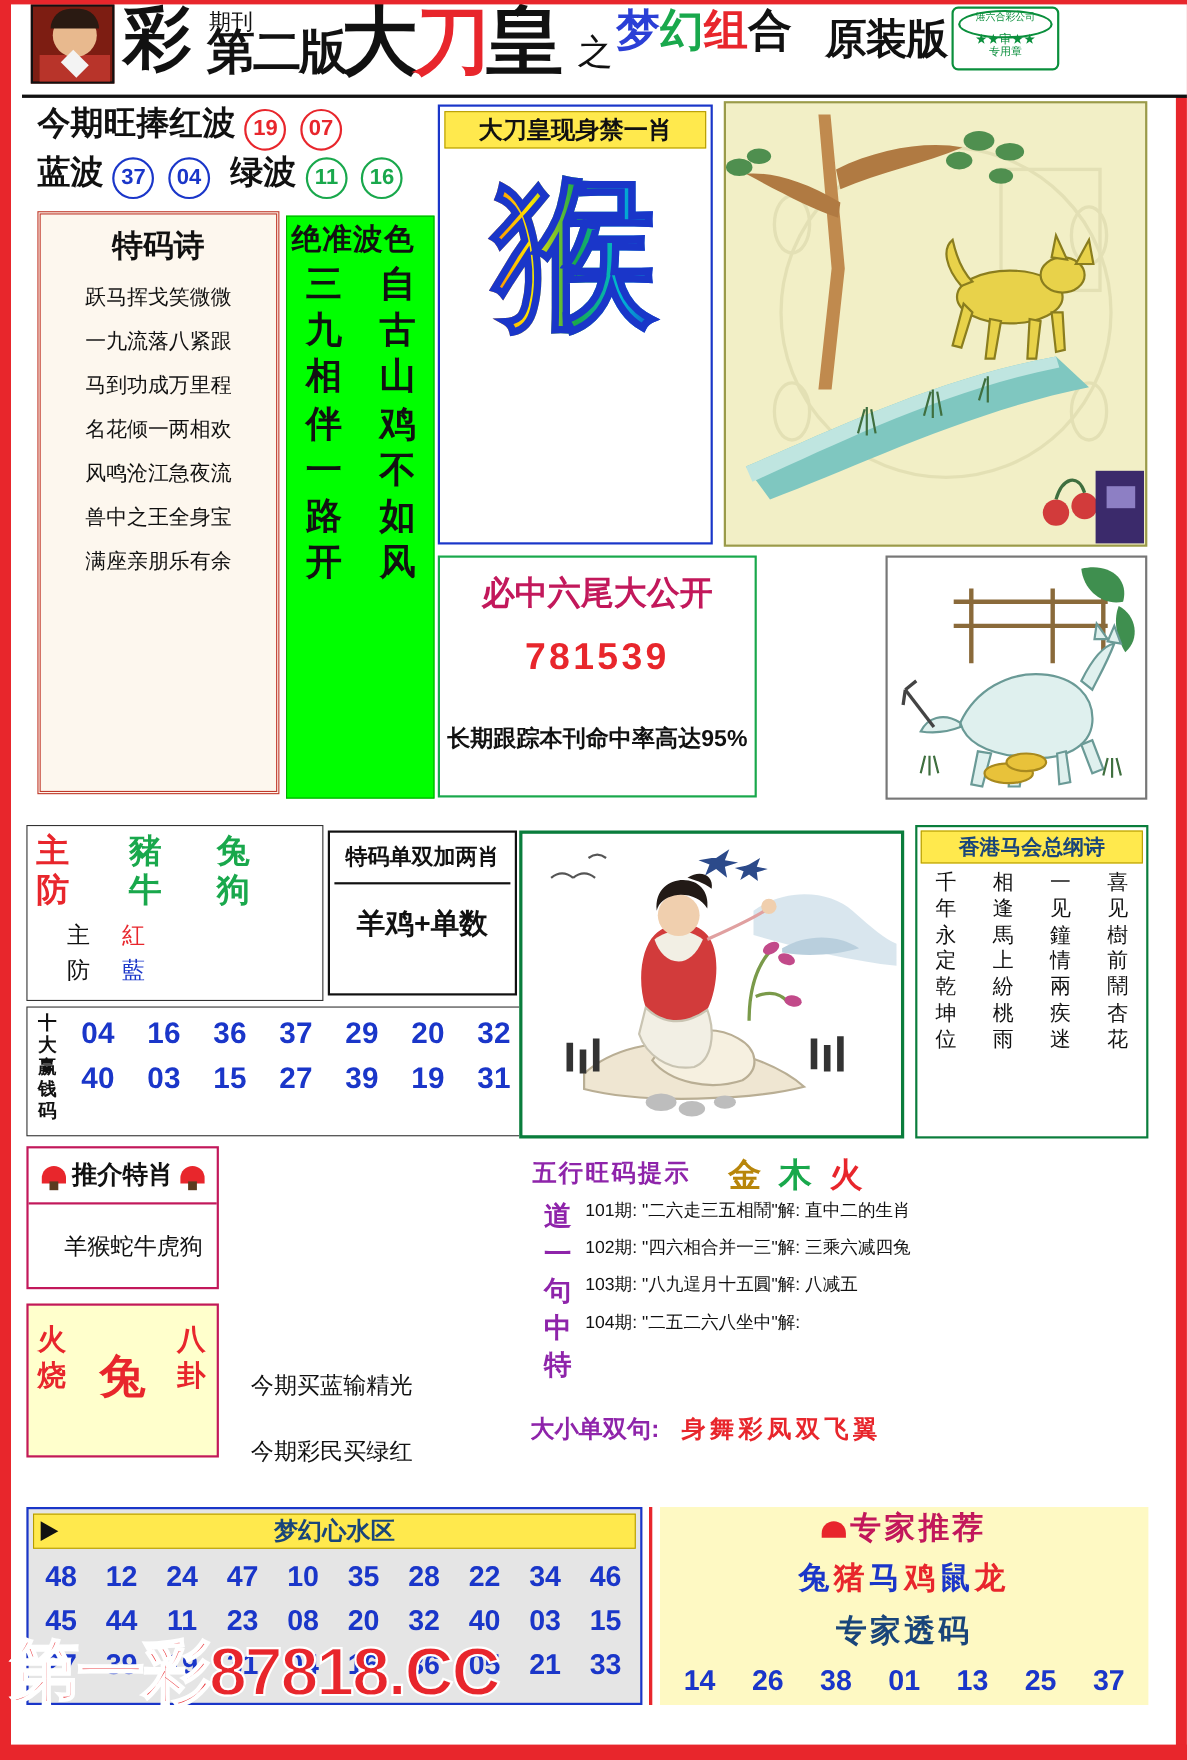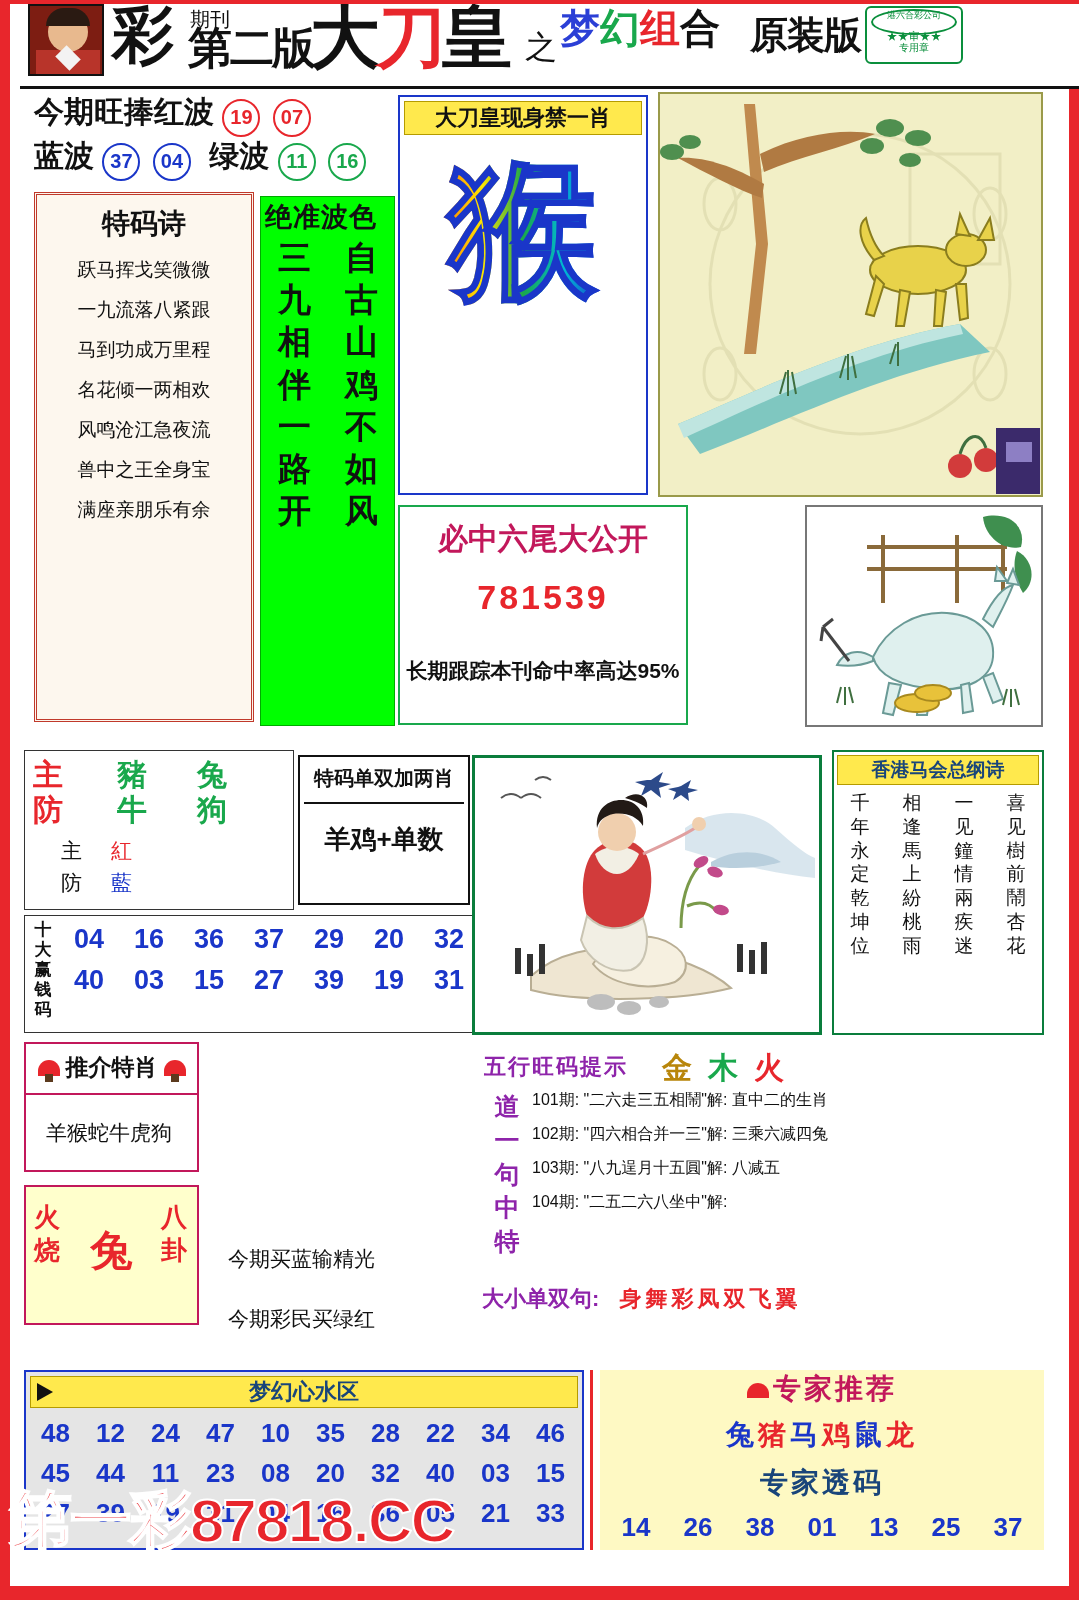--- a/index.html
+++ b/index.html
@@ -171,21 +171,21 @@
   
   .tuijie {
     position:absolute; left:14px; top:1042px; width:175px; height:130px;
     background:#fff; border:2px solid #c2185b;
   }
   .tj-head { display:flex; align-items:center; justify-content:center; gap:6px; margin-top:8px; }
   .mush { width:22px; height:16px; background:#e8262c; border-radius:11px 11px 0 0; position:relative; }
   .mush:after{ content:""; position:absolute; left:7px; top:14px; width:8px; height:8px; background:#5b3a1e;}
   .tj-t { font-size:23px; font-weight:bold; color:#111; }
   .tj-hr { height:2px; background:#c2185b; margin:10px 0 0; }
-  .tj-v { font-size:21px; color:#111; margin-top:24px;padding-left:20px; }
+  .tj-v { text-align:center; font-size:21px; color:#111; margin-top:24px;padding-left:20px; }
 
   
   .huoshao {
     position:absolute; left:14px; top:1185px; width:175px; height:140px;
     background:#ffffcc; border:2px solid #c2185b;
   }
   .hs-l { position:absolute; left:8px; top:14px; font-size:26px; font-weight:bold; color:#e8262c; line-height:1.25;}
   .hs-r { position:absolute; right:10px; top:14px; font-size:26px; font-weight:bold; color:#e8262c; line-height:1.25; text-align:right;}
   .hs-c { position:absolute; left:0; right:0; top:36px; text-align:center; font-size:42px; font-weight:bold; color:#e8262c; }
 

